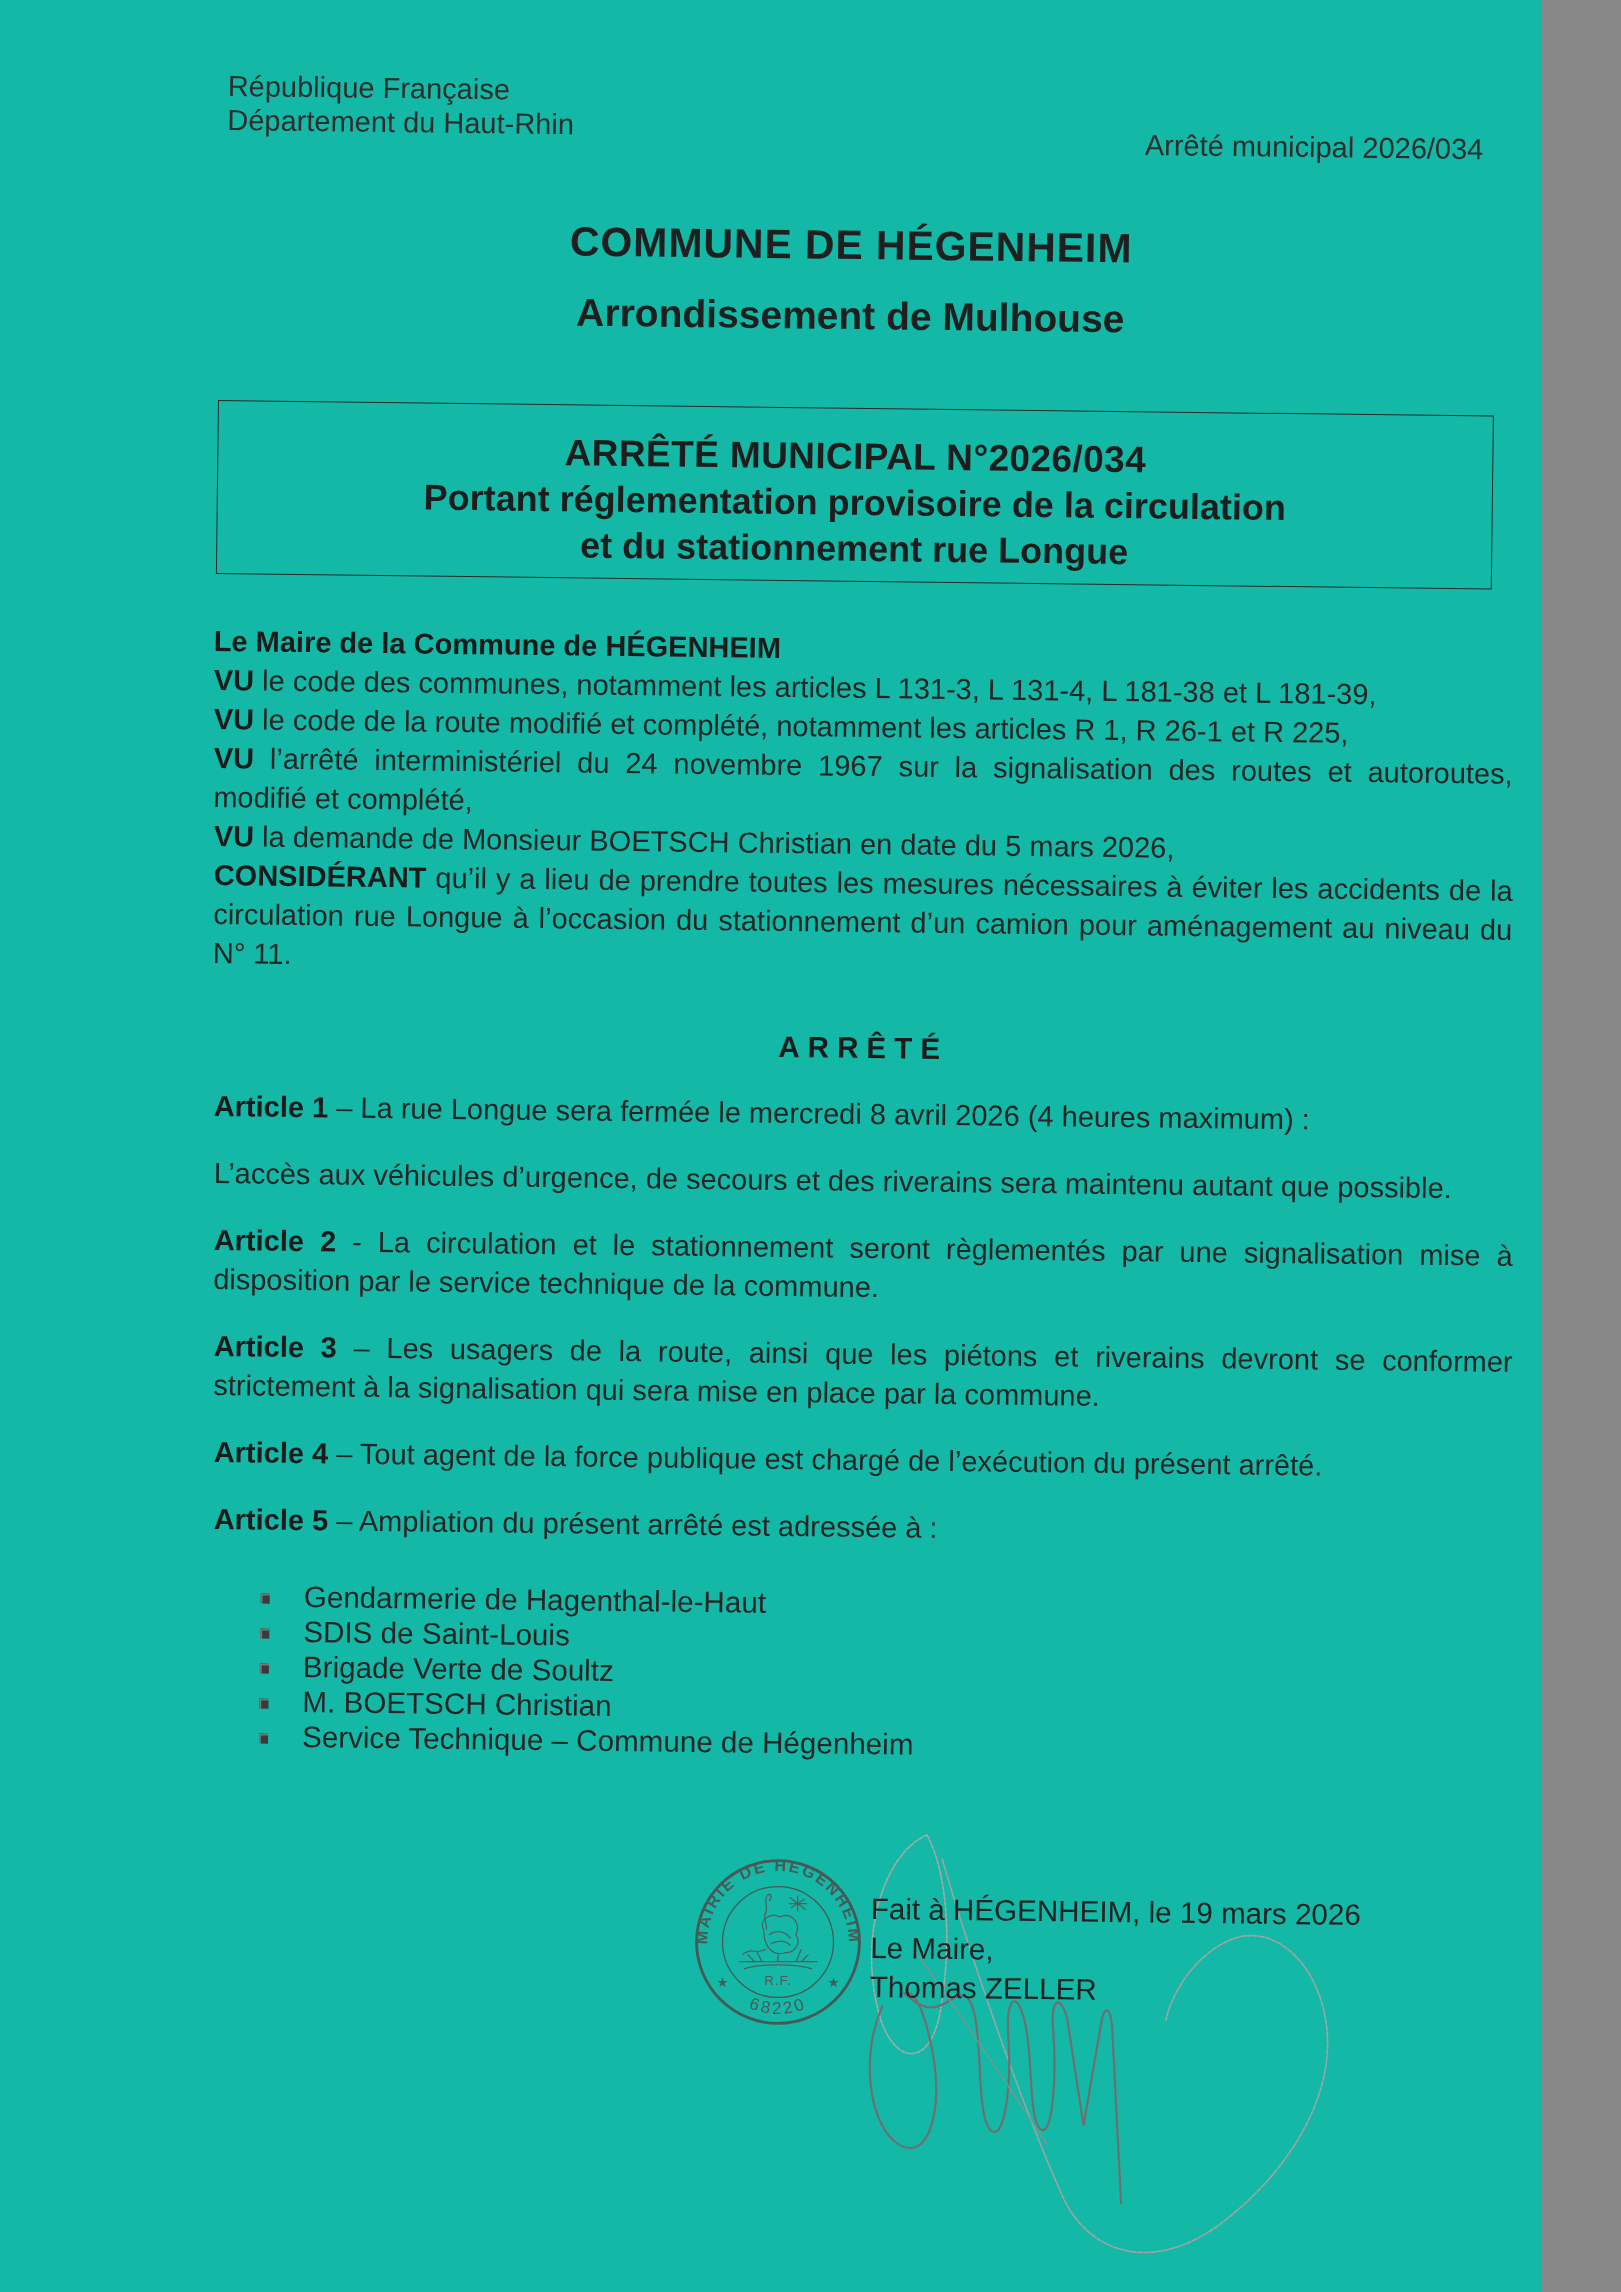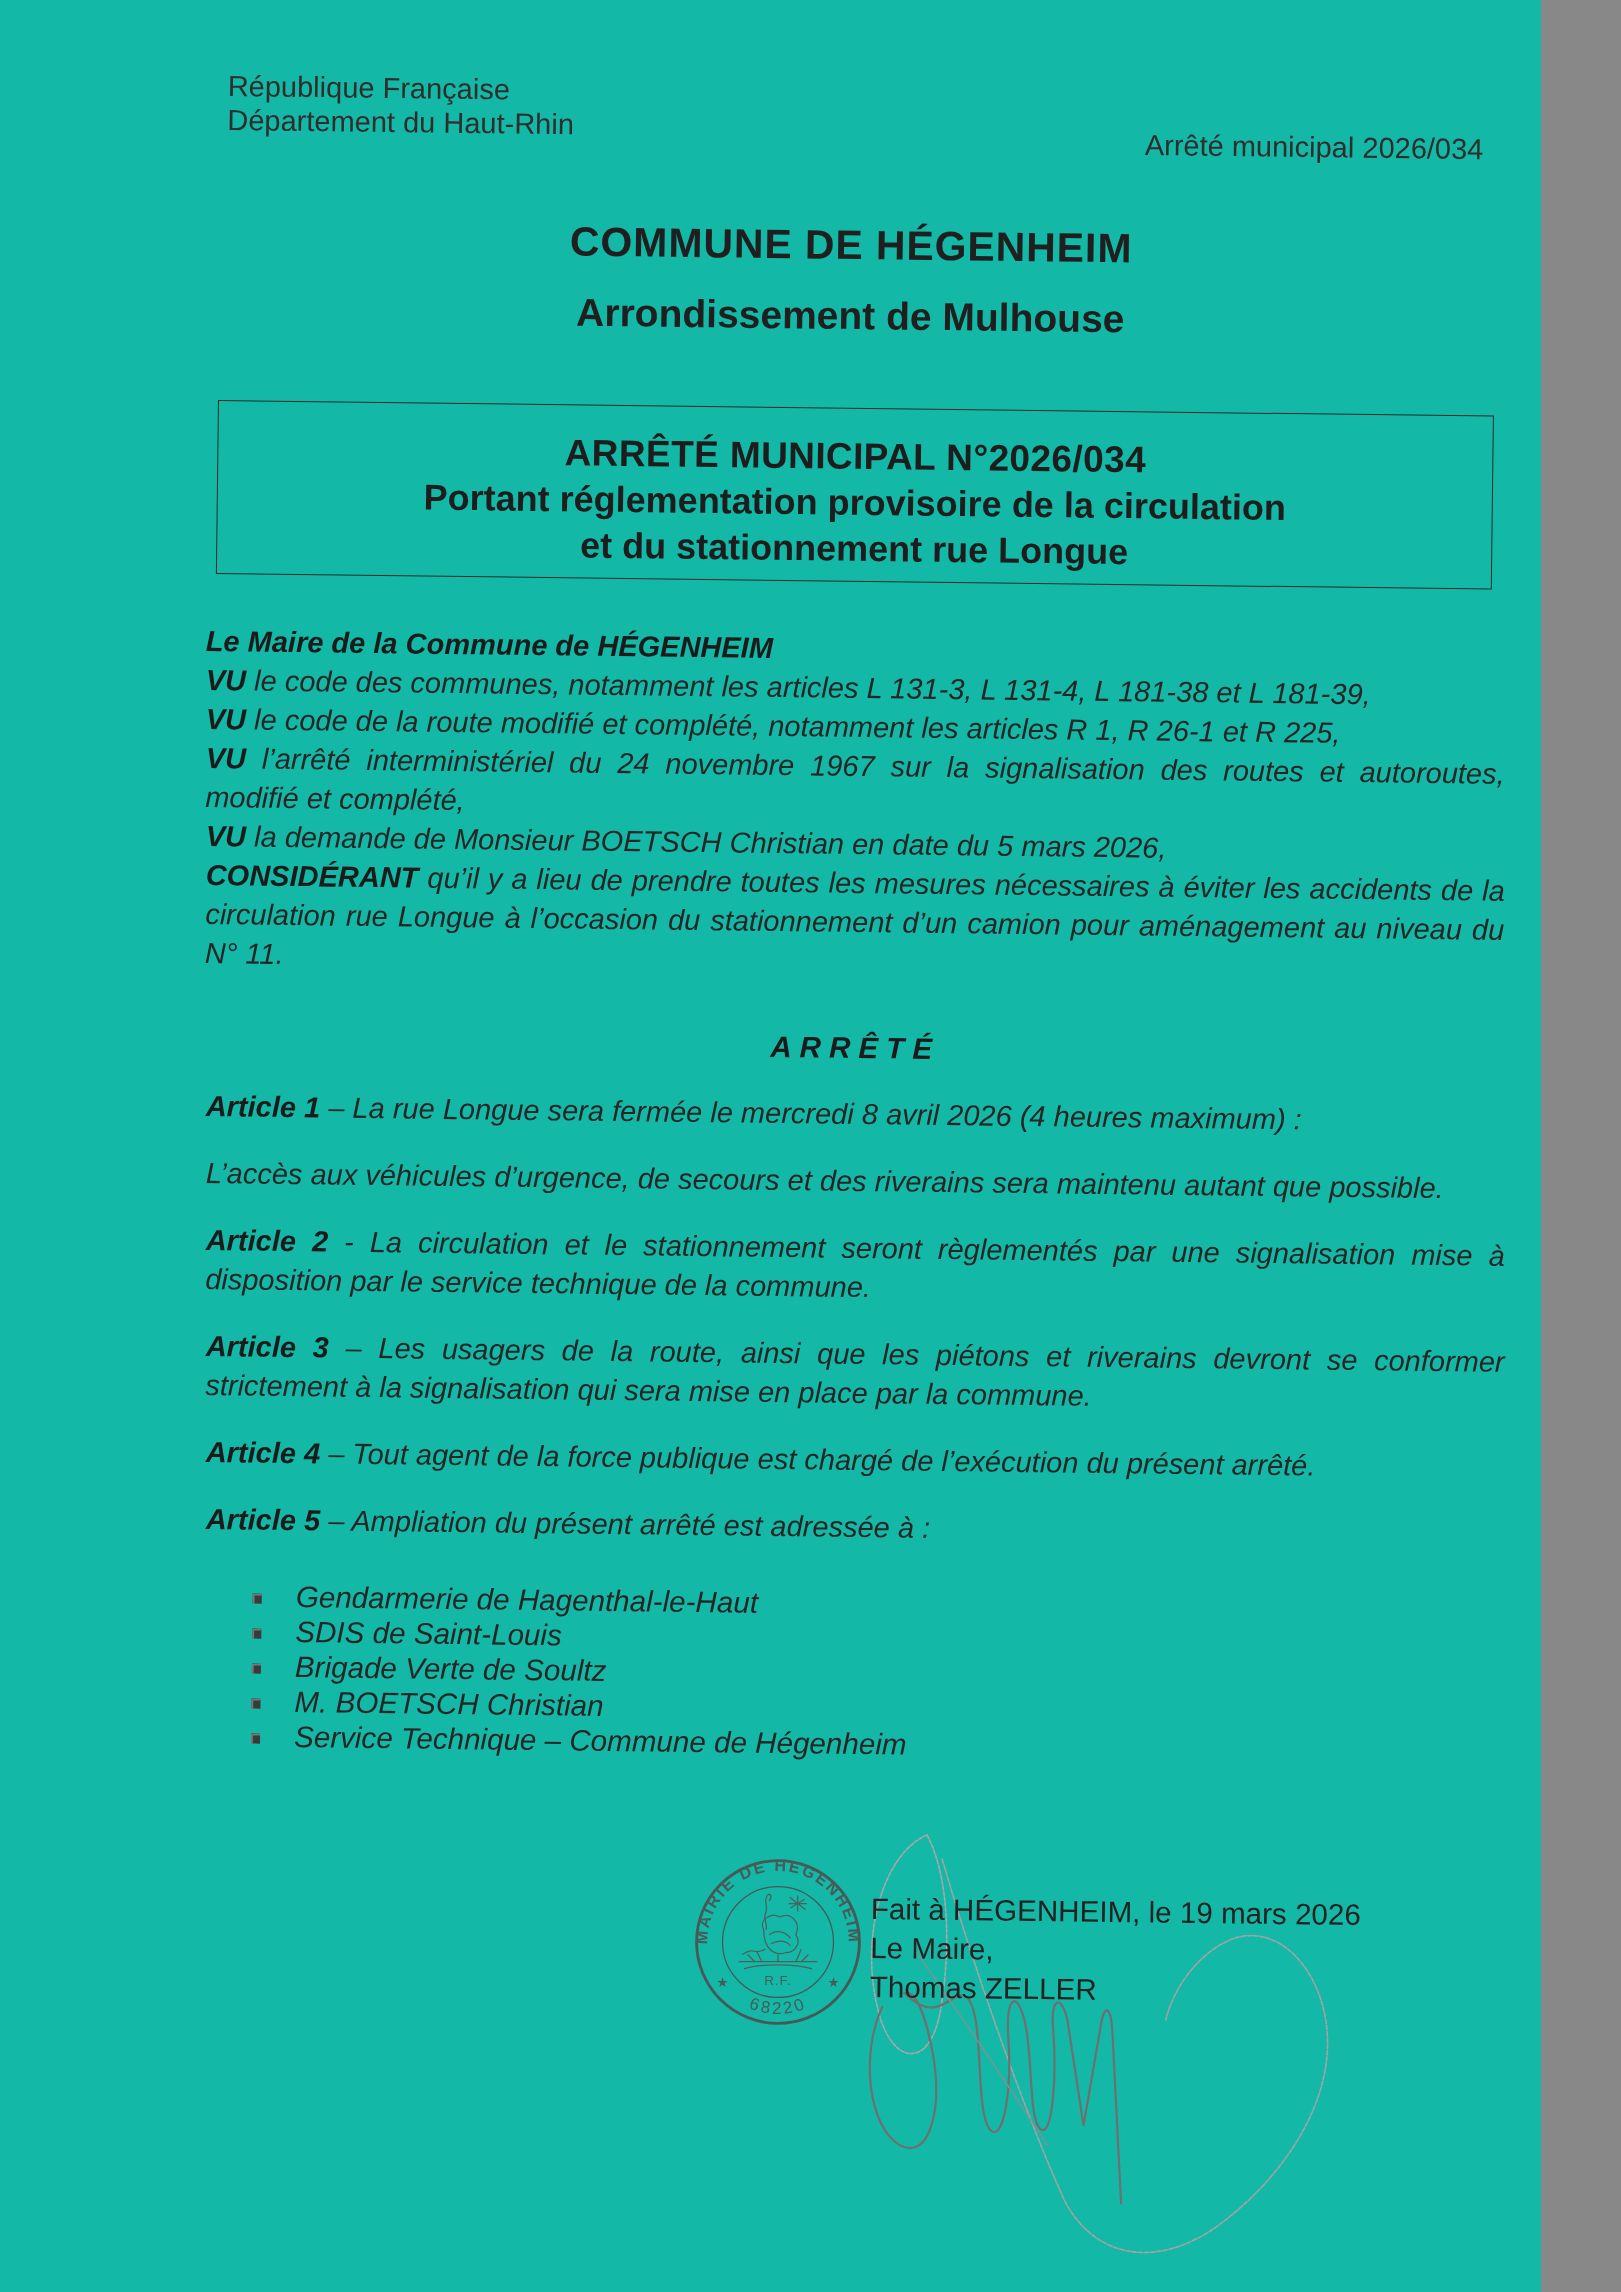--- a/index.html
+++ b/index.html
@@ -23,21 +23,21 @@
   .commune-sub{margin-top:21.5px;font-size:39px;line-height:48px;font-weight:700;color:#1f1f1f;}
 
   .decree-box{
     position:absolute;left:218px;top:400px;width:1276px;height:174px;
     box-sizing:border-box;border:1.8px solid #2a2a2a;
     text-align:center;padding-top:25px;
   }
   .box-l1{font-size:37px;line-height:46px;font-weight:700;color:#1d1d1d;letter-spacing:0.4px;}
   .box-l2{font-size:36px;line-height:46px;font-weight:700;color:#1d1d1d;}
 
-  .doc-body{position:absolute;left:206px;top:622px;width:1299px;font-size:29px;line-height:39px;font-style:italic;}
+  .doc-body{position:absolute;left:214px;top:622px;width:1299px;font-size:29px;line-height:39px;}
   .doc-body p{margin:0;text-align:justify;}
   .doc-body b{font-weight:700;color:#1b1b1b;}
   .arrete-heading{
     margin-top:47px !important;
     text-align:center !important;
     font-weight:700;font-size:29.6px;letter-spacing:8px;color:#1b1b1b;
   }
   .article{margin-top:28px !important;}
 
   ul.recipients{

